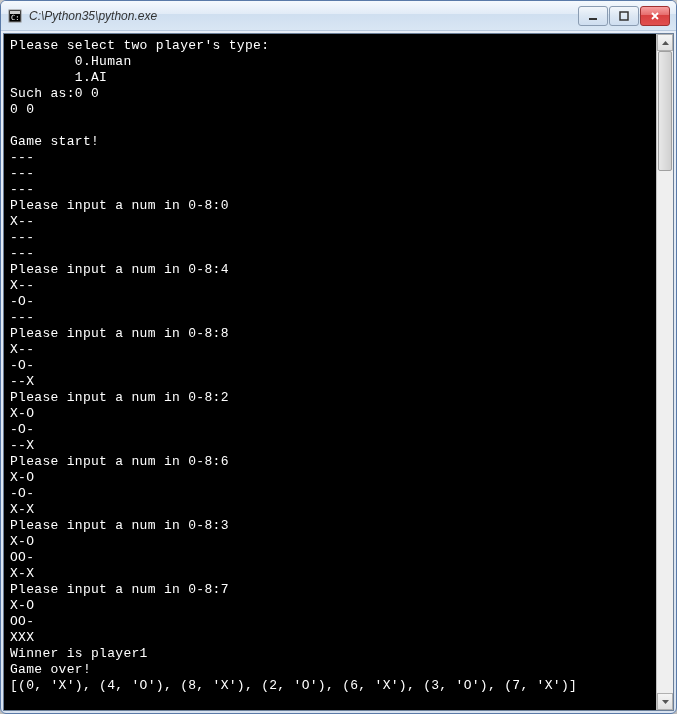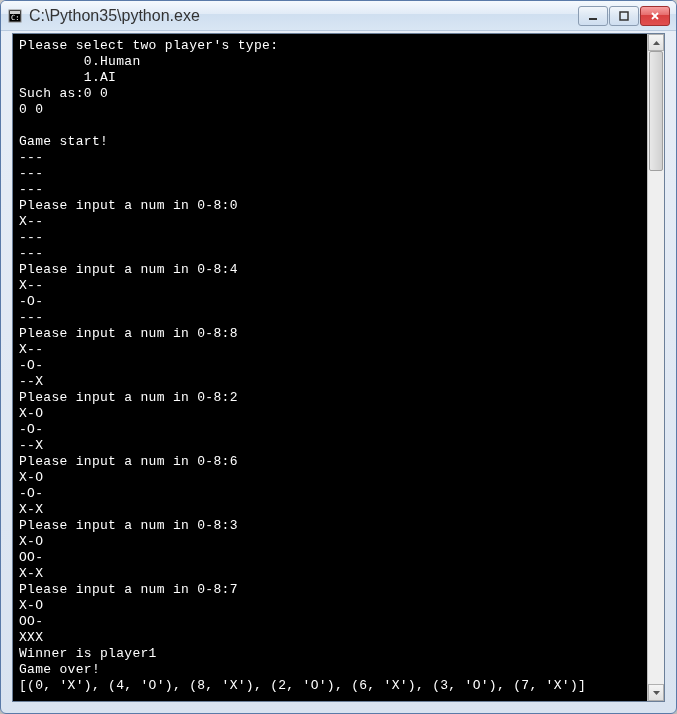--- a/index.html
+++ b/index.html
@@ -36,24 +36,25 @@
     .titlebar-icon {
       width: 16px;
       height: 16px;
       margin-right: 6px;
       display: flex;
       align-items: center;
       justify-content: center;
     }
     .titlebar-title {
       flex: 1;
-      font-size: 16px;
+      font-size: 12px;
       color: #333;
       white-space: nowrap;
       overflow: hidden;
+      font-style: italic;
     }
     .window-controls {
       display: flex;
       gap: 1px;
     }
     .win-btn {
       width: 30px;
       height: 20px;
       border: 1px solid #8a9cb2;
       border-radius: 3px;
@@ -67,21 +68,21 @@
     .win-btn.close {
       background: linear-gradient(to bottom, #f8a0a0 0%, #e56c6c 45%, #d84040 46%, #e05050 100%);
       border-color: #a03030;
       color: #fff;
     }
     .win-btn svg {
       display: block;
     }
     .client-area {
       flex: 1;
-      margin: 11px;
+      margin: 2px;
       margin-top: 2px;
       background: #000;
       border: 1px solid #6b7f99;
       position: relative;
       display: flex;
     }
     .console {
       flex: 1;
       padding: 4px 6px;
       font-family: "Consolas", "Courier New", monospace;

